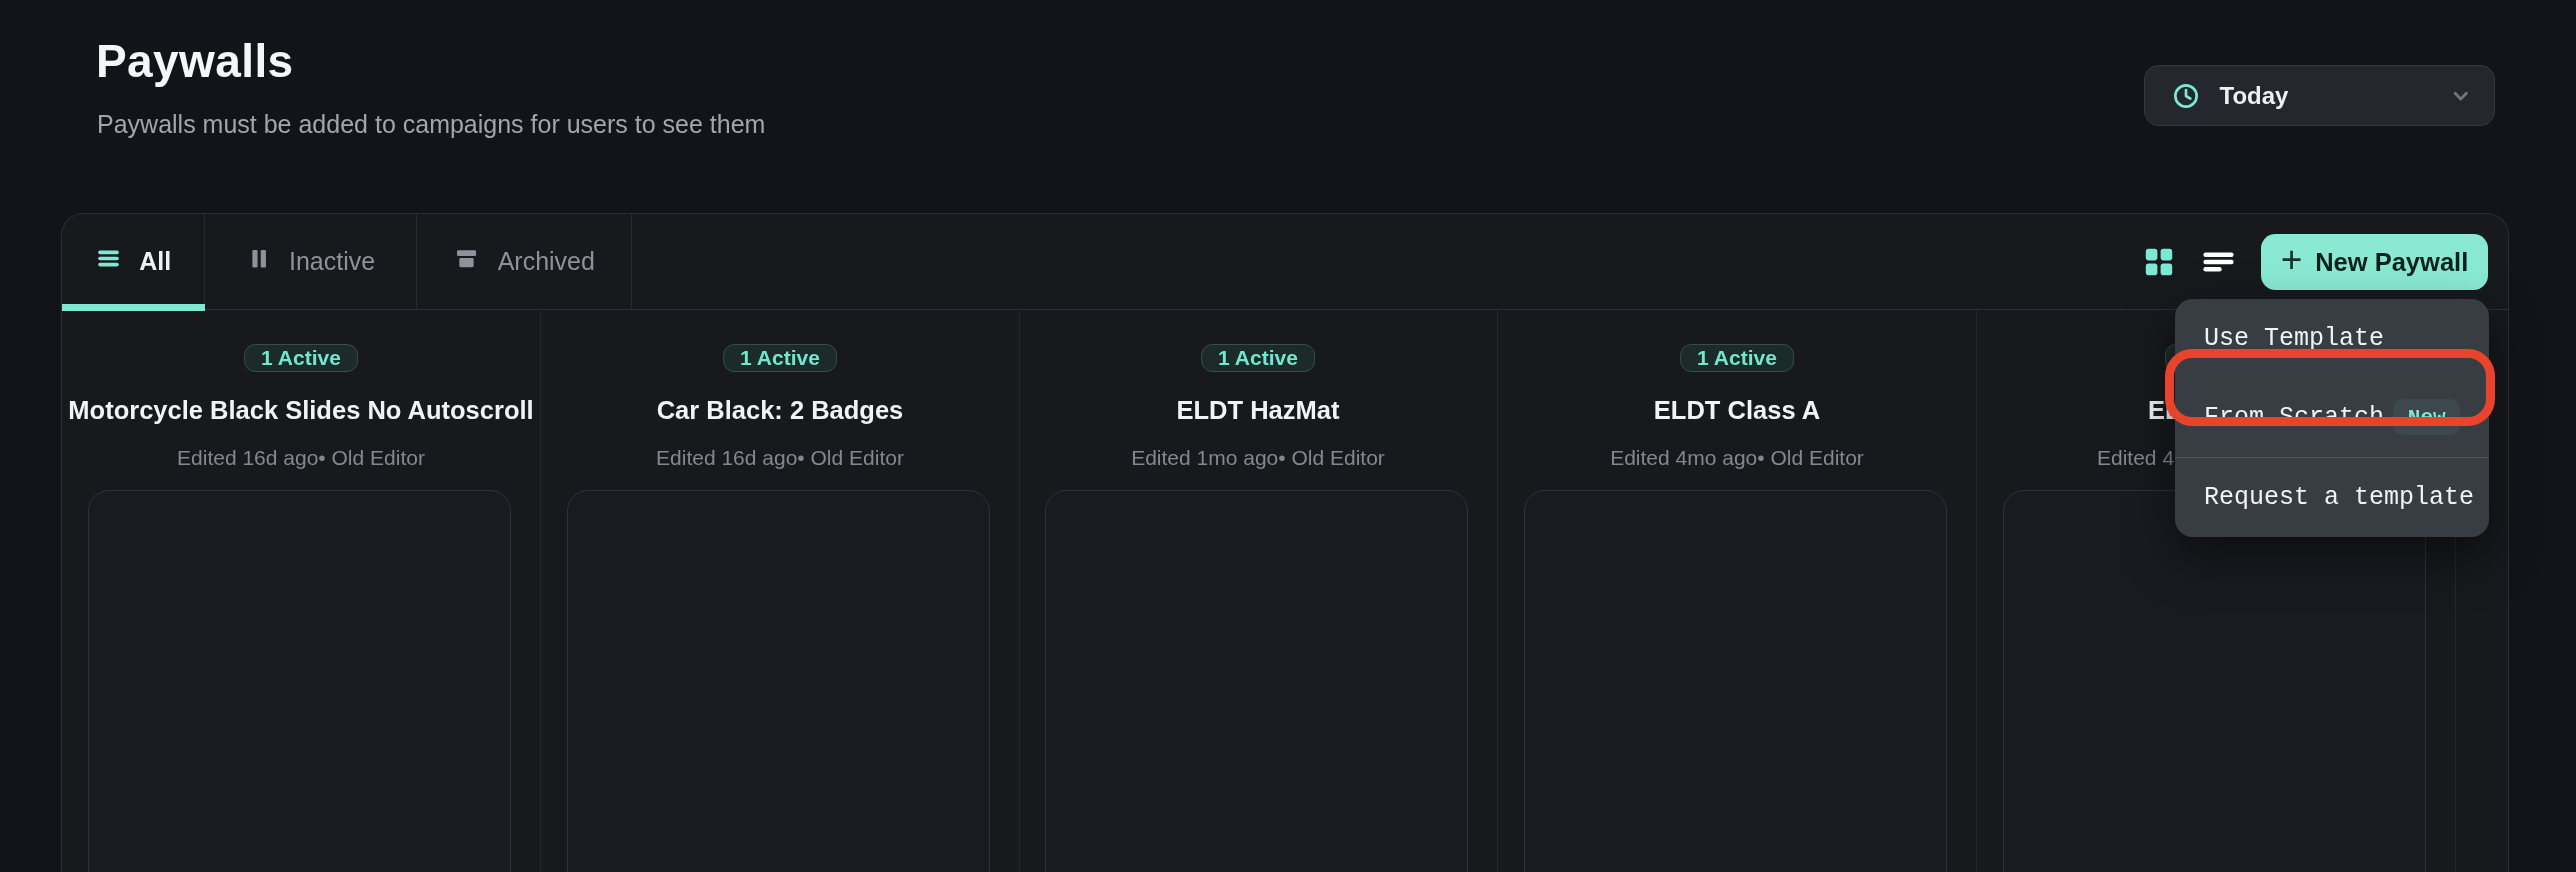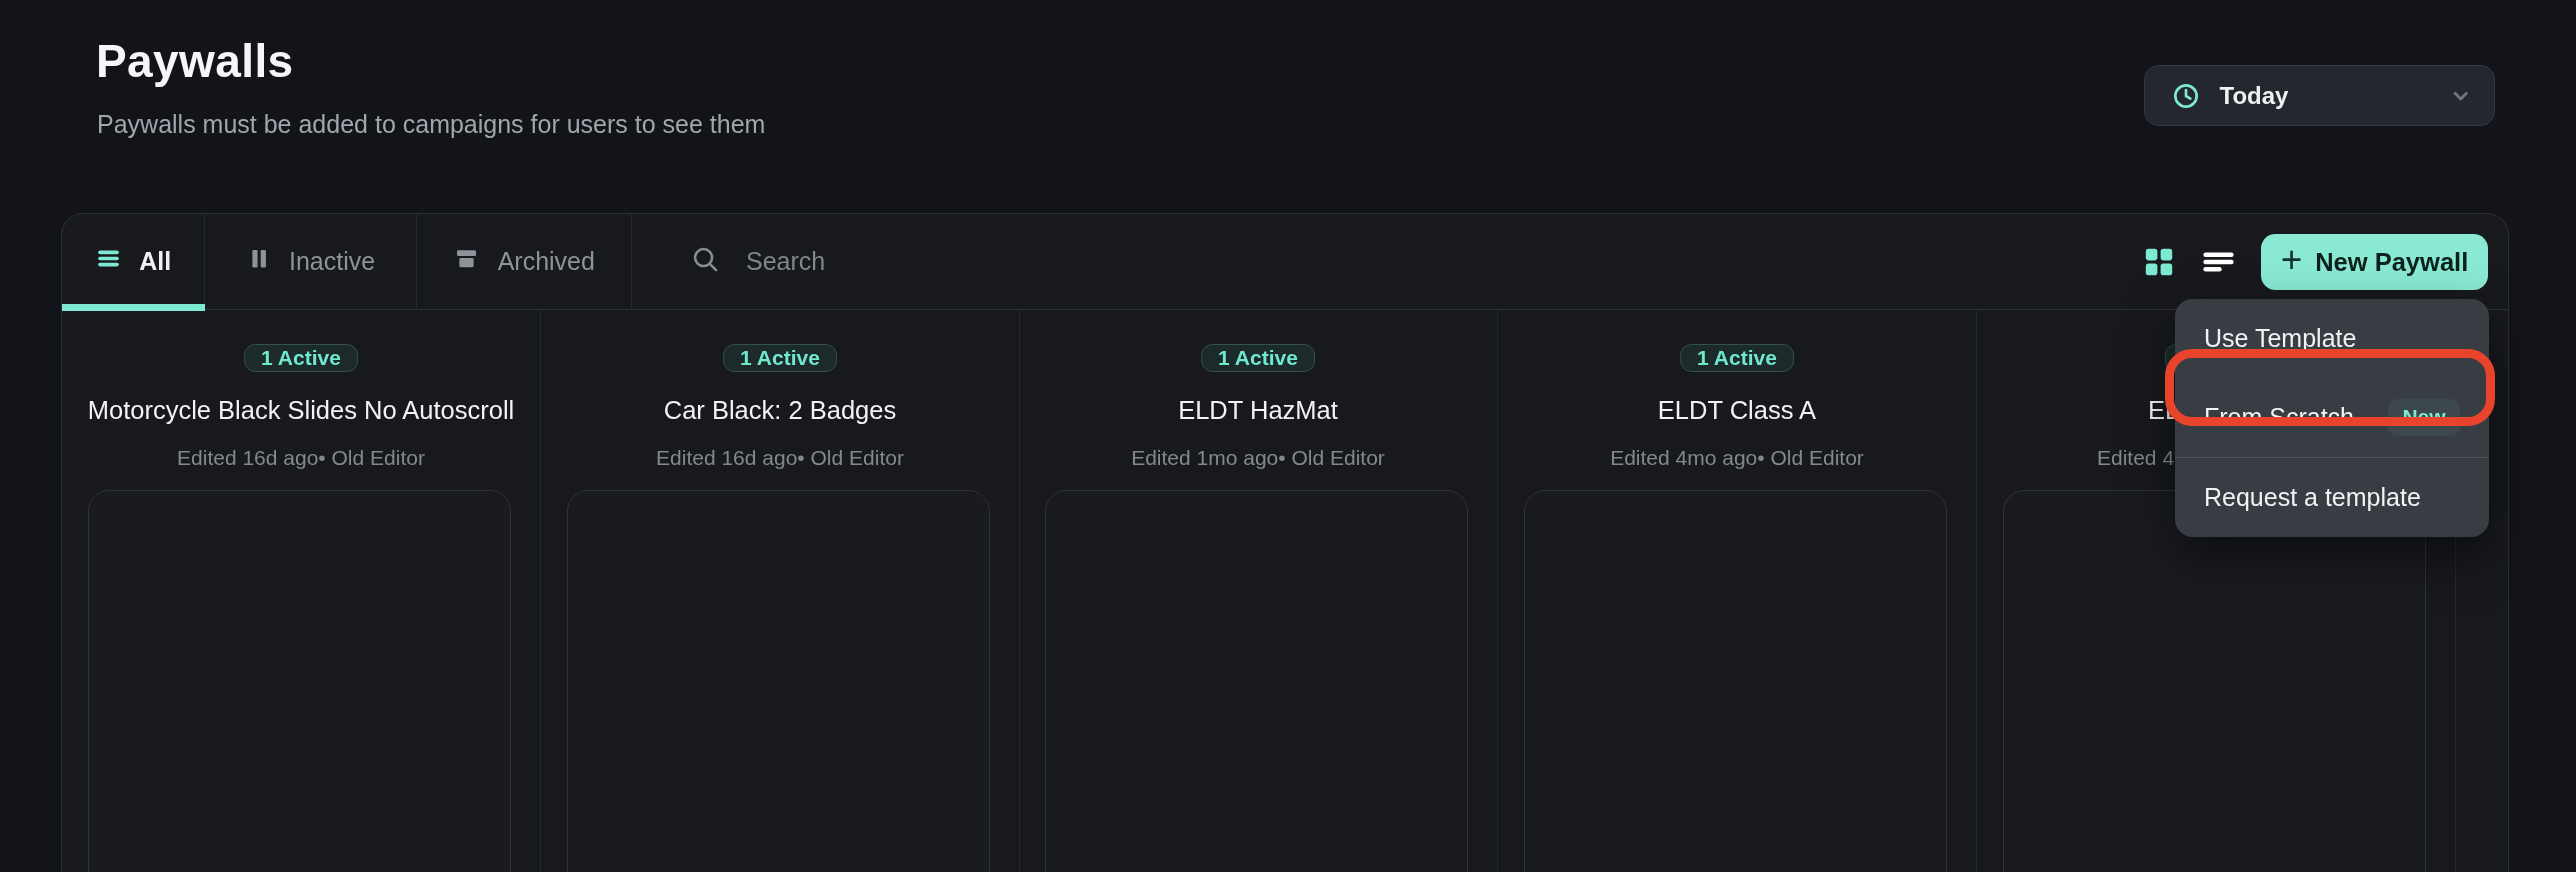--- a/index.html
+++ b/index.html
@@ -100,21 +100,21 @@
   .badge{
     position:absolute;top:33px;left:50%;transform:translateX(-50%);
     height:28px;box-sizing:border-box;
     padding:0 16px;border-radius:11.2px;
     background:#1c2b29;border:1.6px solid #335049;
     color:#6fe8cf;font-size:21px;font-weight:600;
     display:flex;align-items:center;white-space:nowrap;
   }
   .card-title{
     position:absolute;top:83px;left:0;width:100%;
-    font-size:25.5px;font-weight:400;color:#f2f3f5;line-height:32px;
+    font-size:25.5px;font-weight:700;color:#f2f3f5;line-height:32px;
     white-space:nowrap;
   }
   .card-meta{
     position:absolute;top:134px;left:0;width:100%;
     font-size:21px;color:#84888e;line-height:25.5px;
     white-space:nowrap;
   }
   .preview{
     position:absolute;top:179px;left:26px;width:423px;height:479px;
     border:1.6px solid #2f3237;border-radius:21px;
@@ -131,21 +131,21 @@
     background:#383d44;border-radius:17.6px;
     box-shadow:0 19px 48px rgba(0,0,0,.5);
     display:flex;flex-direction:column;
     z-index:10;box-sizing:border-box;
     overflow:hidden;
   }
   .menu-item{
     flex:1;display:flex;align-items:center;
     padding:3px 29px;
     font-size:25px;font-weight:500;color:#f1f2f4;
-    cursor:pointer;white-space:nowrap;
+    cursor:pointer;white-space:nowrap;font-family:Liberation Mono, monospace;
   }
   .menu-divider{height:1.6px;background:#51555c;flex:none;}
   .new-badge{
     margin-left:auto;
     background:#3d484d;color:#7de9d3;
     font-size:21px;font-weight:600;
     padding:6.4px 14.4px;border-radius:9.6px;
   }
   .highlight-ring{
     left:2165px;top:349px;width:330px;height:77px;
@@ -200,29 +200,20 @@
     <div class="tab tab-archived">
       <span>
         <svg width="27" height="27" viewBox="0 0 34 34">
           <rect x="5" y="6.5" width="24" height="7.5" rx="1.8" fill="#8d939a"></rect>
           <rect x="8" y="16.5" width="18" height="11.5" rx="1.8" fill="#8d939a"></rect>
         </svg>
       </span>
       <span>Archived</span>
     </div>
 
-    <div class="searchzone">
-      <span>
-        <svg width="34" height="34" viewBox="0 0 42 42" fill="none">
-          <circle cx="18" cy="18" r="10.5" stroke="#868d95" stroke-width="3.2"></circle>
-          <path d="M26 26 L33.5 33.5" stroke="#868d95" stroke-width="3.2" stroke-linecap="round"></path>
-        </svg>
-      </span>
-      <input type="text" placeholder="Search" style="">
-    </div>
 
     <div class="view-controls">
       <span class="icon-btn">
         <svg width="32" height="32" viewBox="0 0 40 40">
           <rect x="3.5" y="3.5" width="14.5" height="14.5" rx="3.5" fill="#7de9d3"></rect>
           <rect x="22" y="3.5" width="14.5" height="14.5" rx="3.5" fill="#7de9d3"></rect>
           <rect x="3.5" y="22" width="14.5" height="14.5" rx="3.5" fill="#7de9d3"></rect>
           <rect x="22" y="22" width="14.5" height="14.5" rx="3.5" fill="#7de9d3"></rect>
         </svg>
       </span>

